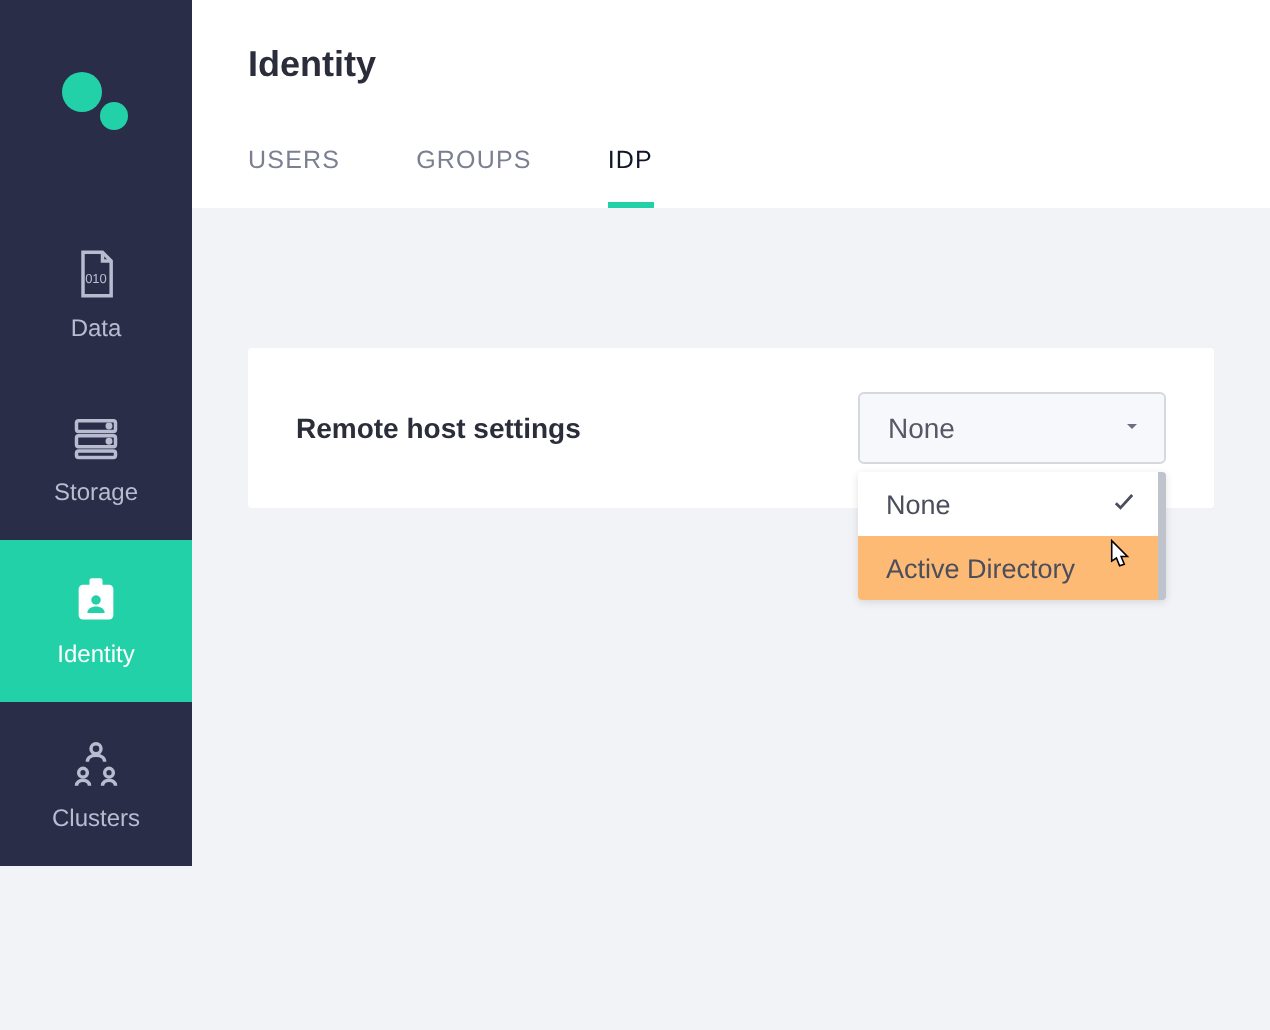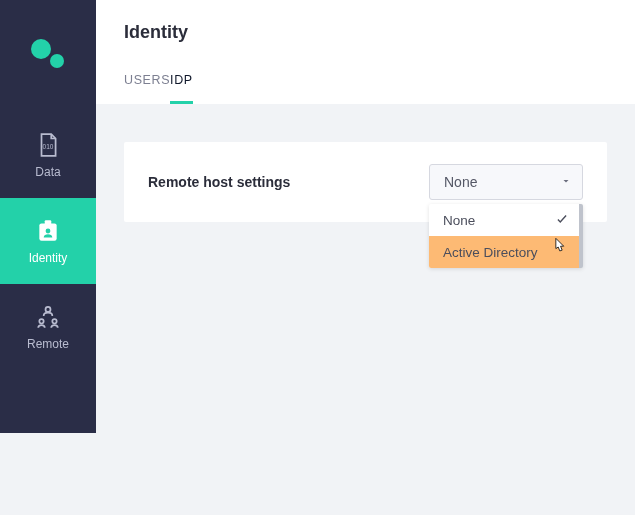--- a/index.html
+++ b/index.html
@@ -12,25 +12,25 @@
   .logo svg { width: 44px; height: 44px; }
   .nav-item { width: 96px; height: 86px; display: flex; flex-direction: column; align-items: center; justify-content: center; color: #b9bcd0; font-size: 12px; cursor: pointer; gap: 6px; }
   .nav-item.active { background: #23d1a9; color: #ffffff; }
   .nav-item .nav-icon { display: flex; align-items: center; justify-content: center; height: 28px; }
   .nav-item .nav-icon svg { width: 26px; height: 26px; }
 
   
   .main { flex: 1; display: flex; flex-direction: column; height: 515px; }
   .topbar { background: #ffffff; padding: 22px 28px 0 28px; }
   .page-title { font-size: 18px; font-weight: 700; color: #2b2d3a; margin-bottom: 30px; }
-  .tabs { display: flex; }
+  .tabs { display: flex; gap: 38px; }
   .tab { font-size: 12.5px; letter-spacing: 0.6px; color: #7c7f91; padding-bottom: 14px; cursor: pointer; border-bottom: 3px solid transparent; text-transform: uppercase; }
   .tab.active { color: #0f172a; border-bottom-color: #23d1a9; }
 
-  .content { flex: 1; padding: 38px 28px 0 28px; position: relative; }
+  .content { flex: 1; padding: 70px 28px 0 28px; position: relative; }
   .card { background: #ffffff; border-radius: 2px; padding: 22px 24px; display: flex; align-items: center; justify-content: space-between; }
   .card-label { font-size: 14px; font-weight: 700; color: #2b2d3a; }
 
   .select-wrap { position: relative; width: 154px; border-radius: 15px; }
   .select { width: 100%; height: 36px; border: 1px solid #d6d8e0; border-radius: 3px; background: #f7f8fb; display: flex; align-items: center; justify-content: space-between; padding: 0 10px 0 14px; cursor: pointer; color: #555866; font-size: 14px; }
   .chev { color: #777; }
 
   .dropdown { position: absolute; top: 40px; left: 0; width: 154px; background: #ffffff; border-radius: 2px; box-shadow: 0 1px 4px rgba(0,0,0,0.12); border-right: 4px solid #bfc3cc; overflow: hidden; }
   .dd-item { height: 32px; display: flex; align-items: center; justify-content: space-between; padding: 0 10px 0 14px; font-size: 13.5px; color: #4b4e5c; cursor: pointer; }
   .dd-item.hover { background: #fdba74; }
@@ -55,20 +55,32 @@
       <svg viewBox="0 0 24 24" fill="none" stroke="#b9bcd0" stroke-width="1.6">
         <path d="M6 2h9l4 4v16H6z"></path>
         <path d="M15 2v4h4"></path>
         <text x="12" y="16" font-size="6" fill="#b9bcd0" text-anchor="middle" stroke="none">010</text>
       </svg>
     </span>
     <span>Data</span>
   </div>
 
 
+  <div class="nav-item">
+    <span class="nav-icon">
+      <svg viewBox="0 0 24 24" fill="none" stroke="#b9bcd0" stroke-width="1.6">
+        <rect x="3" y="4" width="18" height="5" rx="1"></rect>
+        <rect x="3" y="11" width="18" height="5" rx="1"></rect>
+        <rect x="3" y="18" width="18" height="3" rx="1"></rect>
+        <circle cx="18" cy="6.5" r="0.8" fill="#b9bcd0"></circle>
+        <circle cx="18" cy="13.5" r="0.8" fill="#b9bcd0"></circle>
+      </svg>
+    </span>
+    <span>Storage</span>
+  </div>
 
   <div class="nav-item active">
     <span class="nav-icon">
       <svg viewBox="0 0 24 24" fill="#ffffff">
         <rect x="4" y="5" width="16" height="16" rx="2"></rect>
         <rect x="9" y="2" width="6" height="5" rx="1"></rect>
         <circle cx="12" cy="12" r="2.2" fill="#23d1a9"></circle>
         <path d="M8 18c0-2 2-3 4-3s4 1 4 3" fill="#23d1a9"></path>
       </svg>
     </span>
@@ -78,29 +90,30 @@
   <div class="nav-item">
     <span class="nav-icon">
       <svg viewBox="0 0 24 24" fill="none" stroke="#b9bcd0" stroke-width="1.6">
         <circle cx="12" cy="5" r="2.3"></circle>
         <path d="M8 11c0-2 2-3 4-3s4 1 4 3"></path>
         <circle cx="6" cy="16" r="2"></circle>
         <circle cx="18" cy="16" r="2"></circle>
         <path d="M3 22c0-1.5 1.5-2.5 3-2.5s3 1 3 2.5M15 22c0-1.5 1.5-2.5 3-2.5s3 1 3 2.5"></path>
       </svg>
     </span>
-    <span>Remote</span>
+    <span>Clusters</span>
   </div>
 </nav>
 
 <div class="main">
   <div class="topbar">
     <h1 class="page-title">Identity</h1>
     <div class="tabs">
       <div class="tab">USERS</div>
+      <div class="tab">GROUPS</div>
       <div class="tab active">IDP</div>
     </div>
   </div>
 
   <div class="content">
     <div class="card">
       <span class="card-label">Remote host settings</span>
 
       <div class="select-wrap">
         <div class="select">

